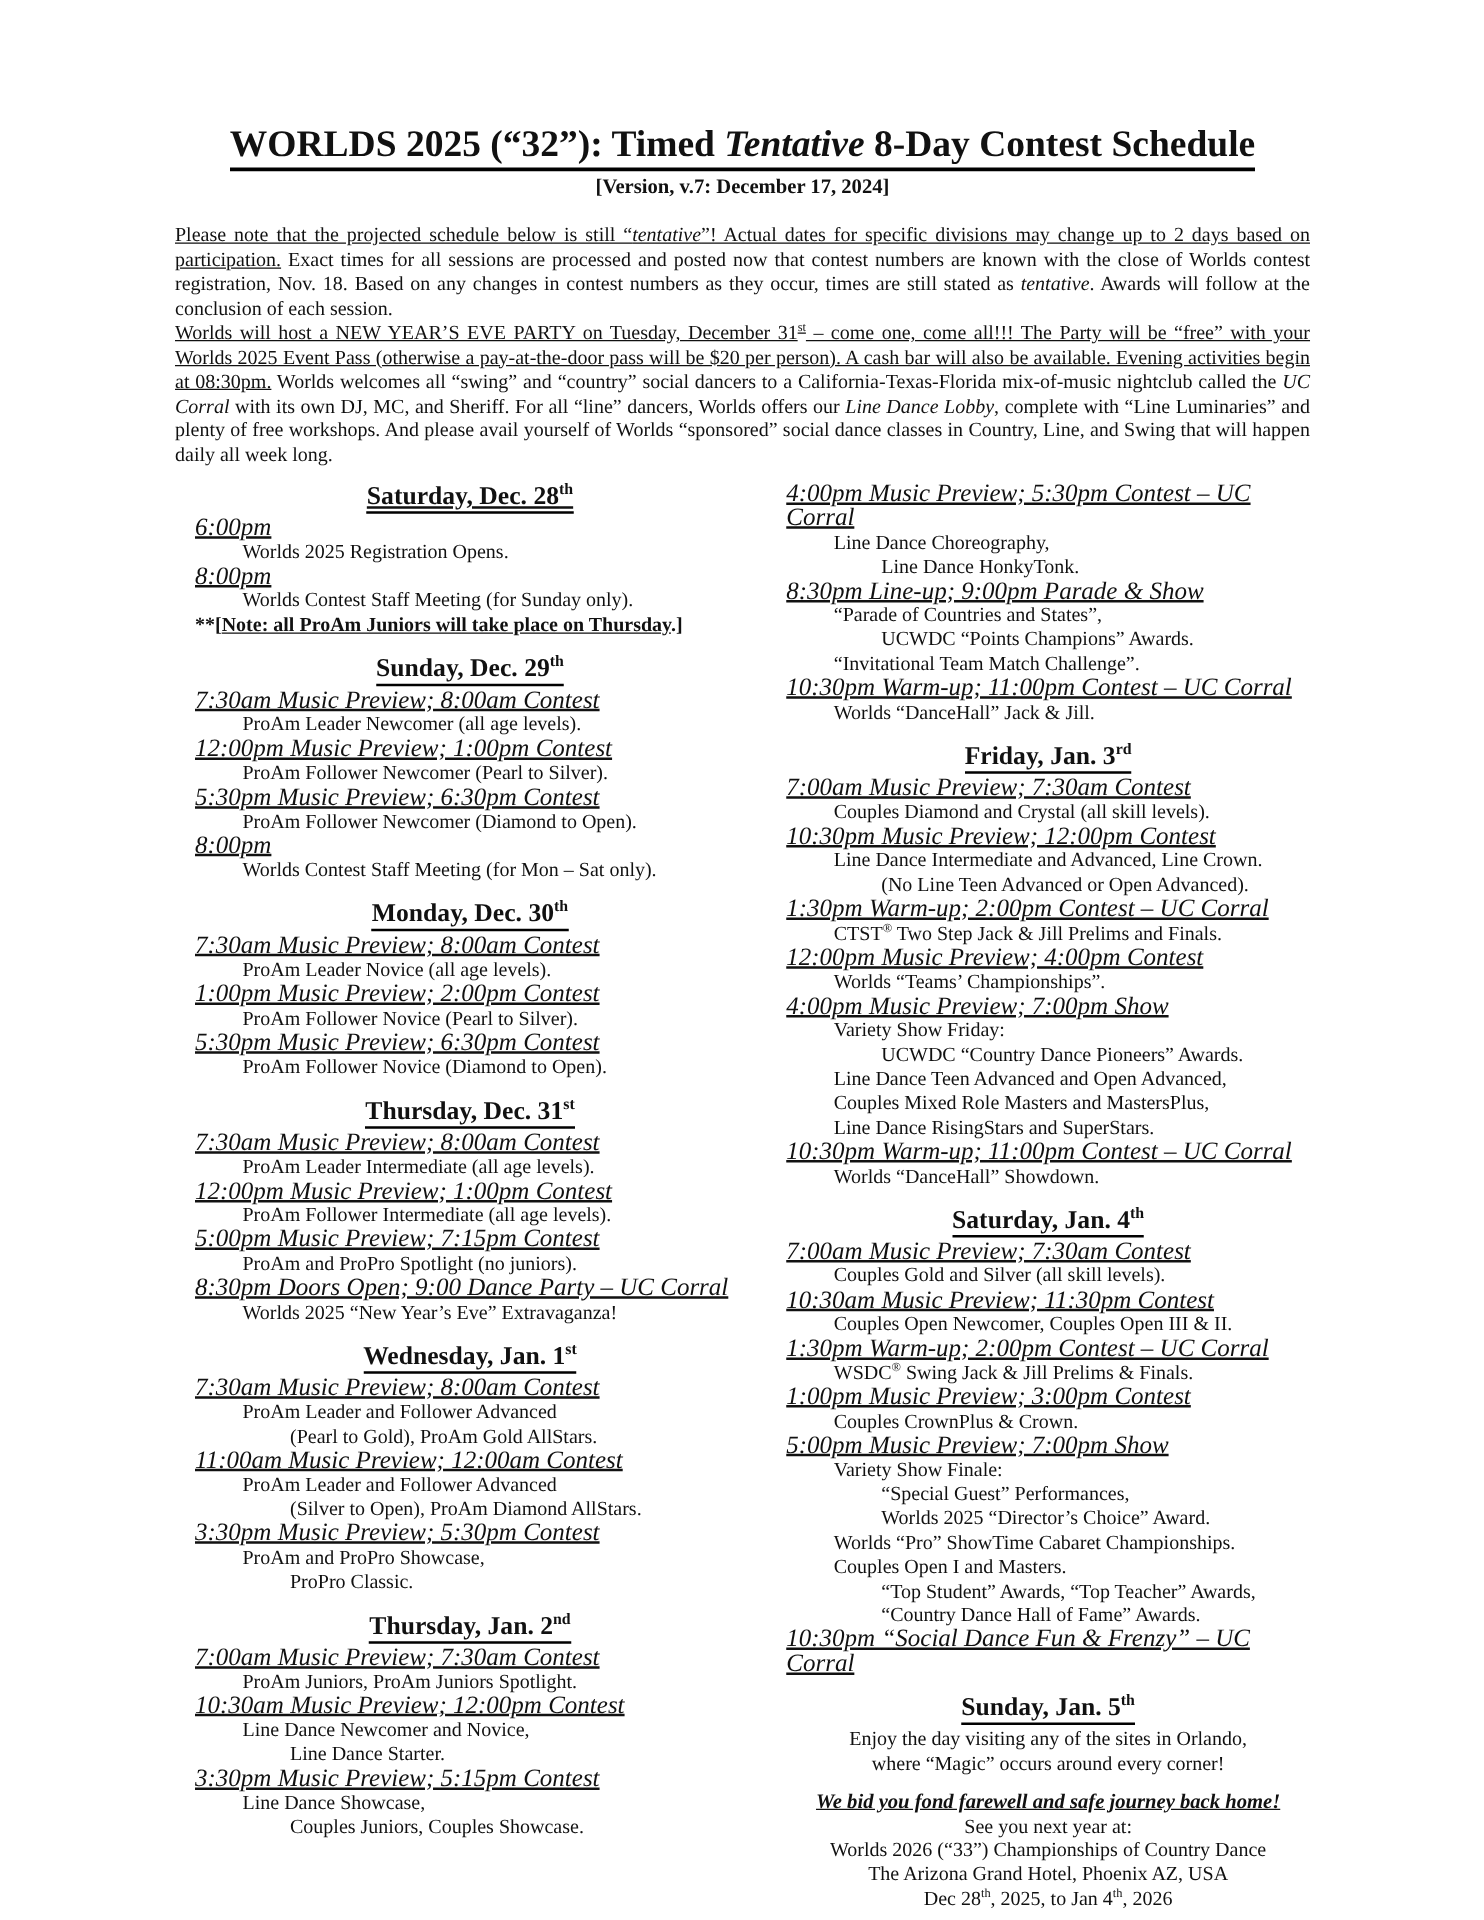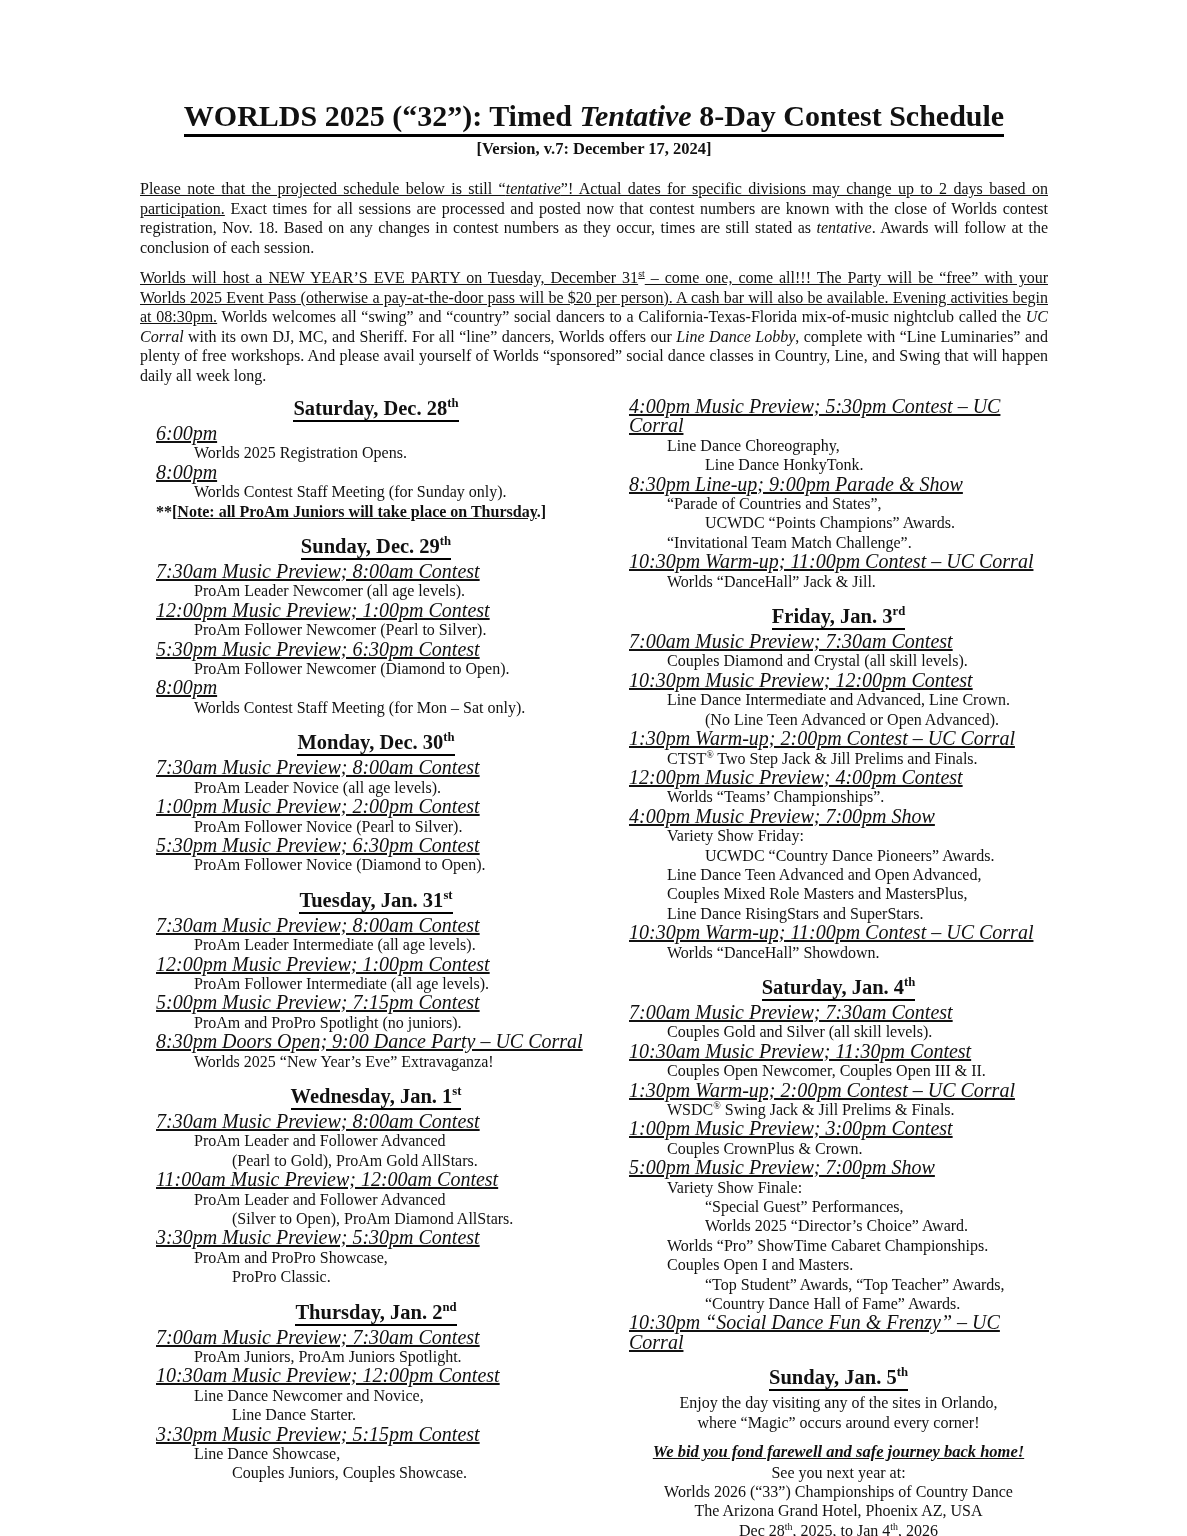--- a/index.html
+++ b/index.html
@@ -15,29 +15,29 @@
 
   h1.title { font-size: 30px; line-height: 32px; font-weight: bold; text-align: center; margin: 0; }
   h1.title .tu { border-bottom: 3px solid #000; padding-bottom: 2px; }
   .i { font-style: italic; }
   .u { text-decoration: underline; }
 
   .version { text-align: center; font-weight: bold; font-size: 16.5px; margin-top: 7px; }
 
   .intro { margin-top: 20px; }
   .intro p { margin: 0; text-align: justify; line-height: 19.5px; }
-  .intro p + p { margin-top: 11px; }
+  .intro p + p { }
 
   .columns { display: flex; margin-top: 12px; padding-left: 16px; }
   .col-left { width: 440px; margin-right: 33px; flex: none; }
   .col-right { width: 419px; flex: none; }
 
   .day-heading { font-size: 20.5px; line-height: 23px; font-weight: bold; text-align: center; margin: 14px 0 4px 0; }
   .day-heading .hu { border-bottom: 2.5px solid #000; padding-bottom: 1px; }
-  .day-section:first-child .day-heading { margin-top: 0; }
+  .day-section:first-child .day-heading { margin-top: 0; text-decoration: underline; }
 
   .line { line-height: 19.4px; }
   .time { font-style: italic; text-decoration: underline; font-size: 20px; }
   .ind1 { padding-left: 38px; }
   .ind2 { padding-left: 76px; }
   .note { font-weight: bold; }
   .center { text-align: center; }
   .farewell { text-align: center; font-style: italic; font-weight: bold; text-decoration: underline; margin-top: 10px; margin-bottom: 1px; font-size: 16.5px; }
   sup { font-size: 0.62em; line-height: 0; vertical-align: super; }
 </style>
@@ -75,21 +75,21 @@
         <section class="day-section">
           <h2 class="day-heading"><span class="hu"><span>Monday, Dec. 30</span><sup>th</sup></span></h2>
           <div class="line time"><span>7:30am Music Preview; 8:00am Contest</span></div>
           <div class="line detail ind1"><span>ProAm Leader Novice (all age levels).</span></div>
           <div class="line time"><span>1:00pm Music Preview; 2:00pm Contest</span></div>
           <div class="line detail ind1"><span>ProAm Follower Novice (Pearl to Silver).</span></div>
           <div class="line time"><span>5:30pm Music Preview; 6:30pm Contest</span></div>
           <div class="line detail ind1"><span>ProAm Follower Novice (Diamond to Open).</span></div>
         </section>
         <section class="day-section">
-          <h2 class="day-heading"><span class="hu"><span>Tuesday, Jan. 31</span><sup>st</sup></span></h2>
+          <h2 class="day-heading"><span class="hu"><span>Thursday, Dec. 31</span><sup>st</sup></span></h2>
           <div class="line time"><span>7:30am Music Preview; 8:00am Contest</span></div>
           <div class="line detail ind1"><span>ProAm Leader Intermediate (all age levels).</span></div>
           <div class="line time"><span>12:00pm Music Preview; 1:00pm Contest</span></div>
           <div class="line detail ind1"><span>ProAm Follower Intermediate (all age levels).</span></div>
           <div class="line time"><span>5:00pm Music Preview; 7:15pm Contest</span></div>
           <div class="line detail ind1"><span>ProAm and ProPro Spotlight (no juniors).</span></div>
           <div class="line time"><span>8:30pm Doors Open; 9:00 Dance Party – UC Corral</span></div>
           <div class="line detail ind1"><span>Worlds 2025 “New Year’s Eve” Extravaganza!</span></div>
         </section>
         <section class="day-section">

